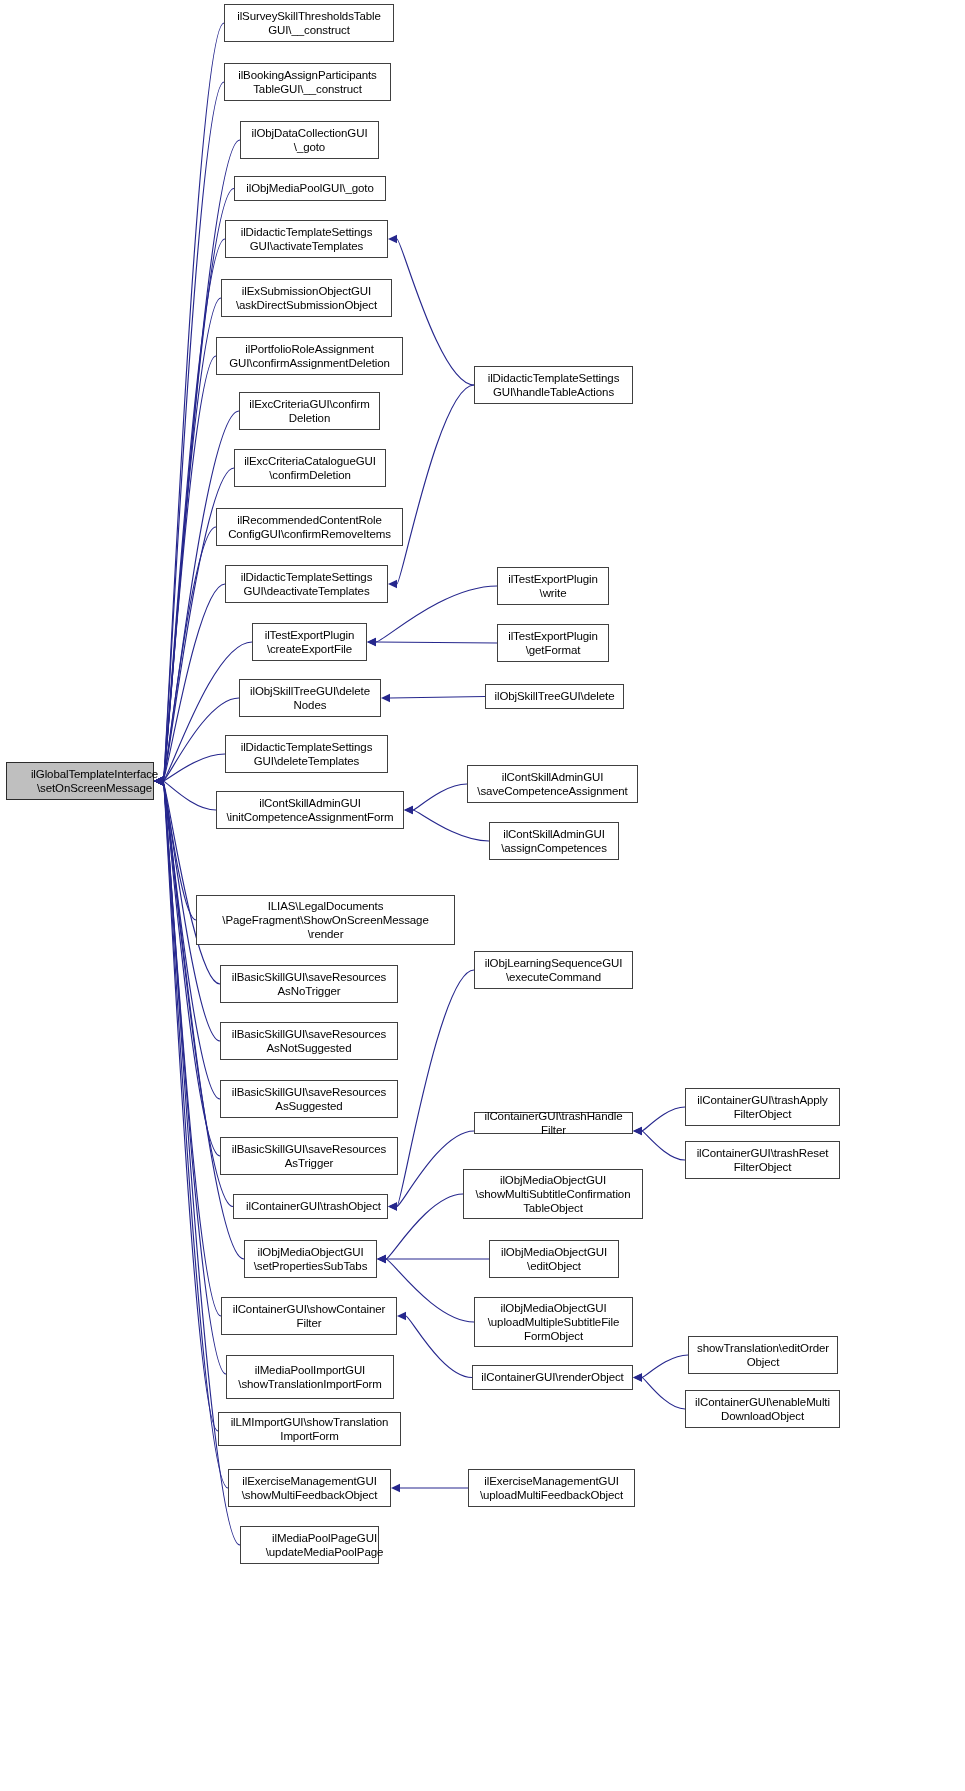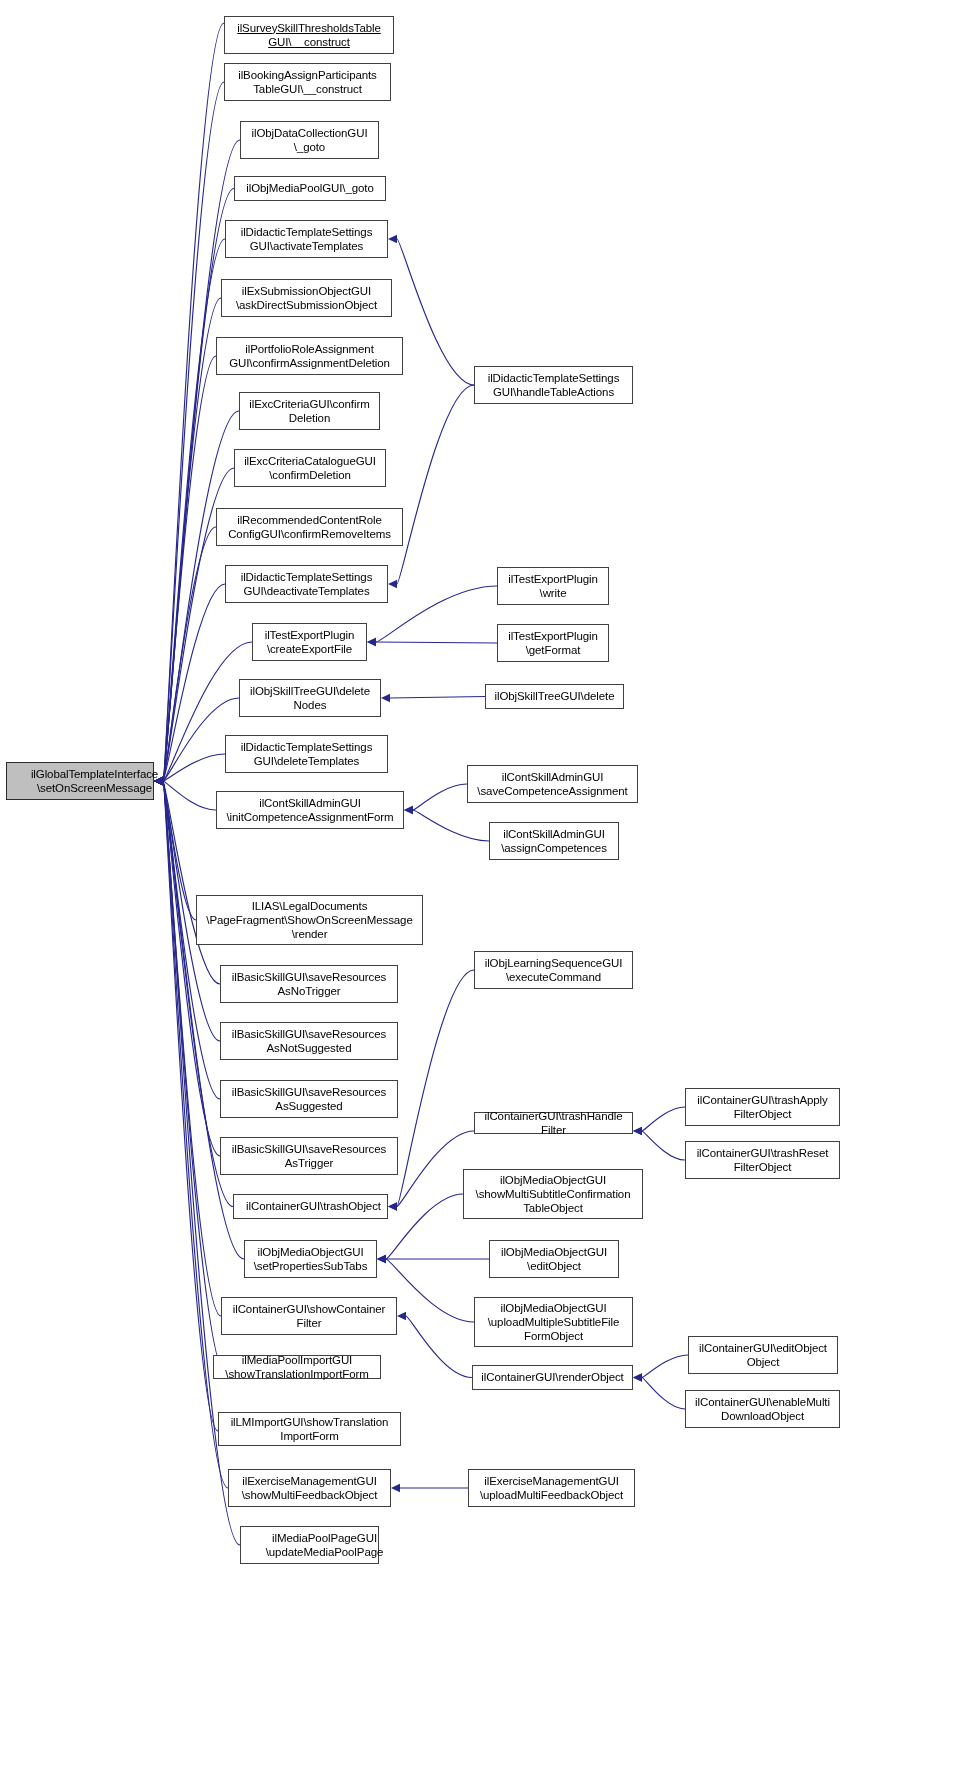--- a/index.html
+++ b/index.html
@@ -148,21 +148,21 @@
       <polygon class="edge-head" points="633,1377.5 642,1373.3 642,1381.7"></polygon>
       <path class="edge-path" d="M 688 1355 C 667.3 1355, 644.76 1377.5, 642 1377.5"></path>
       <polygon class="edge-head" points="633,1377.5 642,1373.3 642,1381.7"></polygon>
       <path class="edge-path" d="M 685 1409 C 665.65 1409, 644.58 1377.5, 642 1377.5"></path>
       <polygon class="edge-head" points="391,1488 400,1483.8 400,1492.2"></polygon>
       <path class="edge-path" d="M 468 1488 L 400 1488"></path>
     </svg>
   <div id="node-layer">
       <div class="node focus" style="left: 6px; top: 762px; width: 148px; height: 38px;"><span>ilGlobalTemplateInterface
 \setOnScreenMessage</span></div>
-      <div class="node" style="left: 224px; top: 16px; width: 170px; height: 38px; text-decoration: underline;"><span>ilSurveySkillThresholdsTable
+      <div class="node" style="left: 224px; top: 4px; width: 170px; height: 38px;"><span>ilSurveySkillThresholdsTable
 GUI\__construct</span></div>
       <div class="node" style="left: 224px; top: 63px; width: 167px; height: 38px;"><span>ilBookingAssignParticipants
 TableGUI\__construct</span></div>
       <div class="node" style="left: 240px; top: 121px; width: 139px; height: 38px;"><span>ilObjDataCollectionGUI
 \_goto</span></div>
       <div class="node" style="left: 234px; top: 176px; width: 152px; height: 25px;"><span>ilObjMediaPoolGUI\_goto</span></div>
       <div class="node" style="left: 225px; top: 220px; width: 163px; height: 38px;"><span>ilDidacticTemplateSettings
 GUI\activateTemplates</span></div>
       <div class="node" style="left: 221px; top: 279px; width: 171px; height: 38px;"><span>ilExSubmissionObjectGUI
 \askDirectSubmissionObject</span></div>
@@ -177,37 +177,37 @@
       <div class="node" style="left: 225px; top: 565px; width: 163px; height: 38px;"><span>ilDidacticTemplateSettings
 GUI\deactivateTemplates</span></div>
       <div class="node" style="left: 252px; top: 623px; width: 115px; height: 38px;"><span>ilTestExportPlugin
 \createExportFile</span></div>
       <div class="node" style="left: 239px; top: 679px; width: 142px; height: 38px;"><span>ilObjSkillTreeGUI\delete
 Nodes</span></div>
       <div class="node" style="left: 225px; top: 735px; width: 163px; height: 38px;"><span>ilDidacticTemplateSettings
 GUI\deleteTemplates</span></div>
       <div class="node" style="left: 216px; top: 791px; width: 188px; height: 38px;"><span>ilContSkillAdminGUI
 \initCompetenceAssignmentForm</span></div>
-      <div class="node" style="left: 196px; top: 895px; width: 227px; height: 50px;"><span>ILIAS\LegalDocuments
+      <div class="node" style="left: 196px; top: 895px; width: 259px; height: 50px;"><span>ILIAS\LegalDocuments
 \PageFragment\ShowOnScreenMessage
 \render</span></div>
       <div class="node" style="left: 220px; top: 965px; width: 178px; height: 38px;"><span>ilBasicSkillGUI\saveResources
 AsNoTrigger</span></div>
       <div class="node" style="left: 220px; top: 1022px; width: 178px; height: 38px;"><span>ilBasicSkillGUI\saveResources
 AsNotSuggested</span></div>
       <div class="node" style="left: 220px; top: 1080px; width: 178px; height: 38px;"><span>ilBasicSkillGUI\saveResources
 AsSuggested</span></div>
       <div class="node" style="left: 220px; top: 1137px; width: 178px; height: 38px;"><span>ilBasicSkillGUI\saveResources
 AsTrigger</span></div>
       <div class="node" style="left: 233px; top: 1194px; width: 155px; height: 25px; padding-left: 9px;"><span>ilContainerGUI\trashObject</span></div>
       <div class="node" style="left: 244px; top: 1240px; width: 133px; height: 38px;"><span>ilObjMediaObjectGUI
 \setPropertiesSubTabs</span></div>
       <div class="node" style="left: 221px; top: 1297px; width: 176px; height: 38px;"><span>ilContainerGUI\showContainer
 Filter</span></div>
-      <div class="node" style="left: 213px; top: 1355px; width: 168px; height: 24px;"><span>ilMediaPoolImportGUI
+      <div class="node" style="left: 226px; top: 1355px; width: 168px; height: 44px;"><span>ilMediaPoolImportGUI
 \showTranslationImportForm</span></div>
       <div class="node" style="left: 218px; top: 1412px; width: 183px; height: 34px;"><span>ilLMImportGUI\showTranslation
 ImportForm</span></div>
       <div class="node" style="left: 228px; top: 1469px; width: 163px; height: 38px;"><span>ilExerciseManagementGUI
 \showMultiFeedbackObject</span></div>
       <div class="node" style="left: 240px; top: 1526px; width: 139px; height: 38px; padding-left: 33px;"><span>ilMediaPoolPageGUI
 \updateMediaPoolPage</span></div>
       <div class="node" style="left: 474px; top: 366px; width: 159px; height: 38px;"><span>ilDidacticTemplateSettings
 GUI\handleTableActions</span></div>
       <div class="node" style="left: 497px; top: 567px; width: 112px; height: 38px;"><span>ilTestExportPlugin
@@ -231,18 +231,18 @@
       <div class="node" style="left: 474px; top: 1297px; width: 159px; height: 50px;"><span>ilObjMediaObjectGUI
 \uploadMultipleSubtitleFile
 FormObject</span></div>
       <div class="node" style="left: 472px; top: 1365px; width: 161px; height: 25px; align-items: center;"><span>ilContainerGUI\renderObject</span></div>
       <div class="node" style="left: 468px; top: 1469px; width: 167px; height: 38px;"><span>ilExerciseManagementGUI
 \uploadMultiFeedbackObject</span></div>
       <div class="node" style="left: 685px; top: 1088px; width: 155px; height: 38px;"><span>ilContainerGUI\trashApply
 FilterObject</span></div>
       <div class="node" style="left: 685px; top: 1141px; width: 155px; height: 38px; text-align: center;"><span>ilContainerGUI\trashReset
 FilterObject</span></div>
-      <div class="node" style="left: 688px; top: 1336px; width: 150px; height: 38px;"><span>ilContainerGUI\editObject
+      <div class="node" style="left: 688px; top: 1336px; width: 150px; height: 38px;"><span>showTranslation\editOrder
 Object</span></div>
       <div class="node" style="left: 685px; top: 1390px; width: 155px; height: 38px;"><span>ilContainerGUI\enableMulti
 DownloadObject</span></div>
     </div>
 </div>
 
 </body></html>

